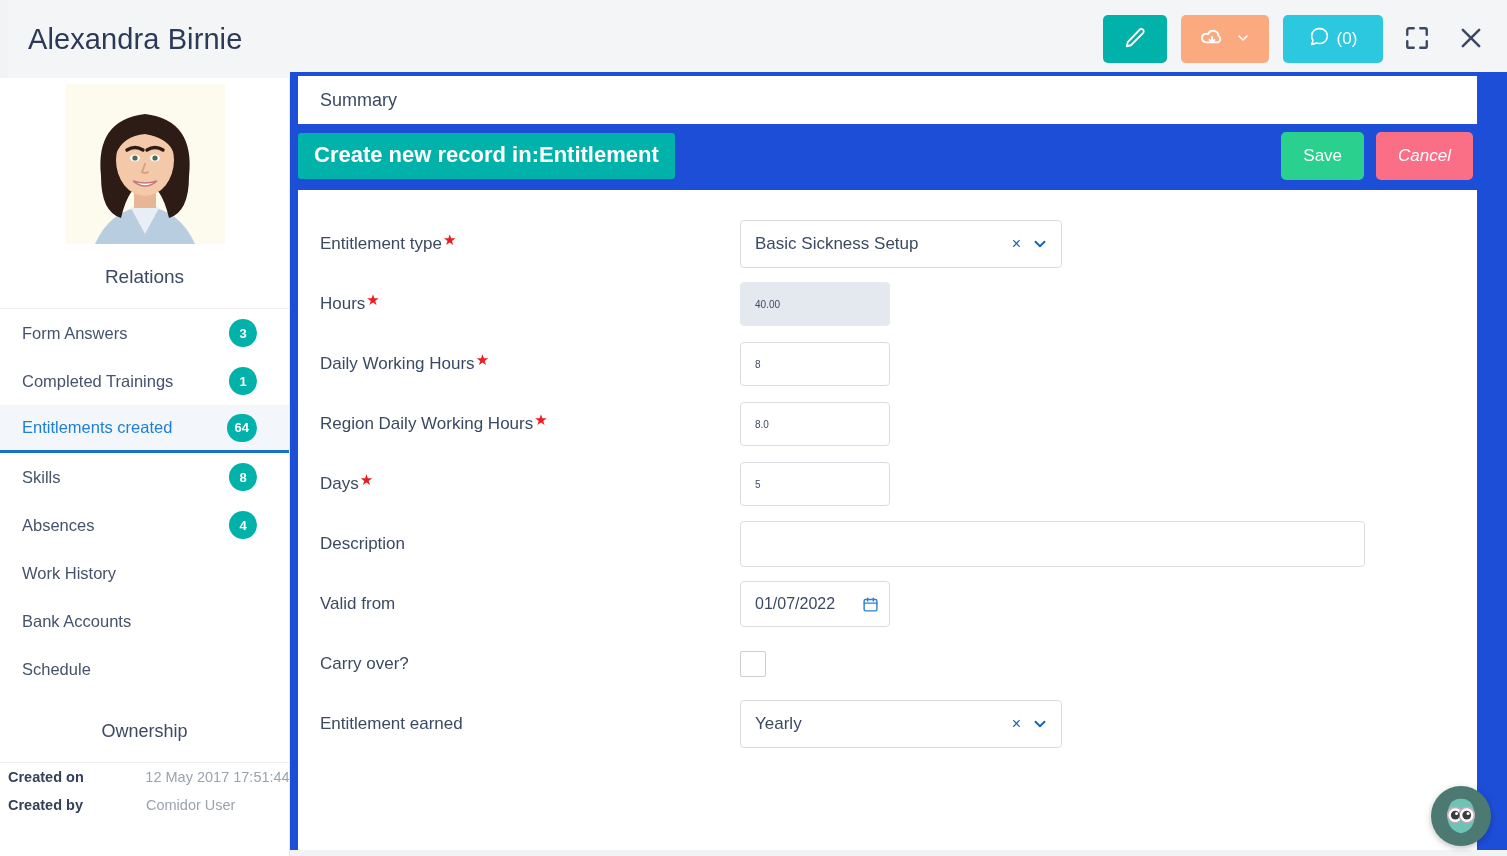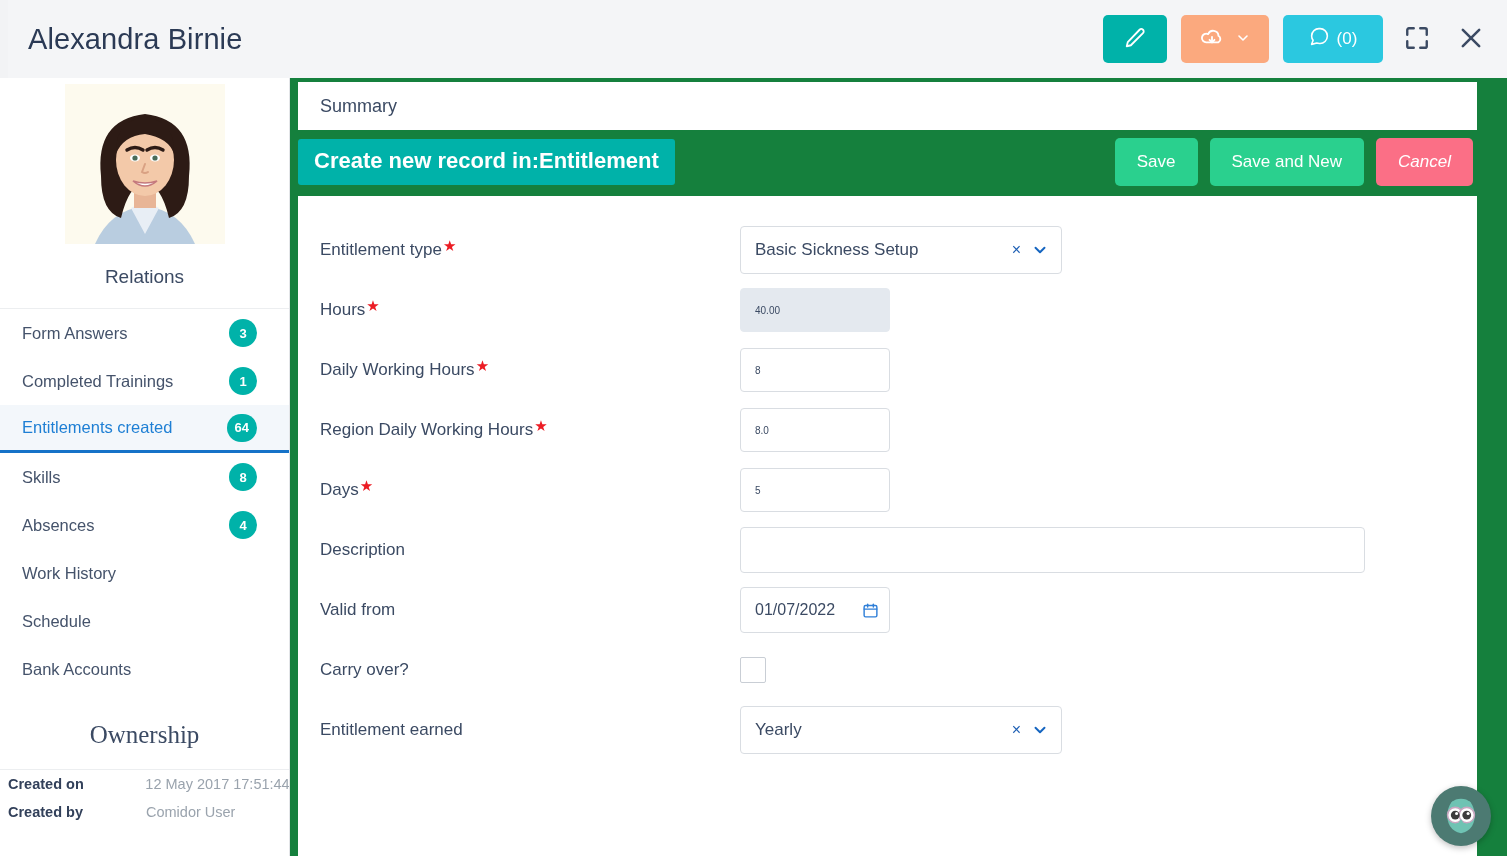--- a/index.html
+++ b/index.html
@@ -69,34 +69,34 @@
     background: #f3f7fb; color: #1e7fd4;
     border-bottom: 3px solid #1572c8;
   }
   .badge {
     min-width: 28px; height: 28px; border-radius: 14px;
     background: #00b2a9; color: #fff; font-size: 13px; font-weight: 700;
     display: flex; align-items: center; justify-content: center;
     padding: 0 8px;
   }
   .ownership-head {
-    text-align: center; font-size: 25px; color: #3b4a63;
-    padding: 28px 0 20px 0; border-bottom: 1px solid #eceef0; font-family: Liberation Serif, serif;
+    text-align: center; font-size: 18px; color: #3b4a63;
+    padding: 28px 0 20px 0; border-bottom: 1px solid #eceef0;
   }
   .own-row {
     display: flex; align-items: center;
     padding: 6px 0 6px 8px; font-size: 14.5px;
   }
   .own-label { width: 138px; font-weight: 700; color: #32405a; }
   .own-value { color: #9aa3ad; white-space: nowrap; overflow: hidden; }
 
   
   .main {
-    position: absolute; top: 78px; left: 290px;
-    width: 1217px; height: 778px; background: #15803d;
+    position: absolute; top: 72px; left: 290px;
+    width: 1217px; height: 778px; background: #1d4ed8;
   }
   .summary-bar {
     background: #ffffff; height: 48px;
     margin: 4px 30px 0 8px;
     display: flex; align-items: center; padding-left: 22px;
   }
   .summary-text { font-size: 18px; color: #3b4a63; }
 
   .banner-row {
     display: flex; align-items: center;
@@ -286,24 +286,24 @@
         <span class="badge">8</span>
       </li>
       <li class="rel-item">
         <span>Absences</span>
         <span class="badge">4</span>
       </li>
       <li class="rel-item">
         <span>Work History</span>
       </li>
       <li class="rel-item">
+        <span>Bank Accounts</span>
+      </li>
+      <li class="rel-item">
         <span>Schedule</span>
-      </li>
-      <li class="rel-item">
-        <span>Bank Accounts</span>
       </li>
     </ul>
 
     <div class="ownership-head">Ownership</div>
 
     <div class="own-row">
       <span class="own-label">Created on</span>
       <span class="own-value">12 May 2017 17:51:44</span>
     </div>
     <div class="own-row">
@@ -315,21 +315,20 @@
   <div class="main">
 
     <div class="summary-bar">
       <span class="summary-text">Summary</span>
     </div>
 
     <div class="banner-row">
       <div class="banner">Create new record in:Entitlement</div>
       <div class="banner-actions">
         <button class="btn btn-save">Save</button>
-        <button class="btn btn-savenew">Save and New</button>
         <button class="btn btn-cancel">Cancel</button>
       </div>
     </div>
 
     <div class="form-card">
 
       <div class="frow">
         <div class="flabel">
           <span>Entitlement type</span>
           <span class="req">★</span>

